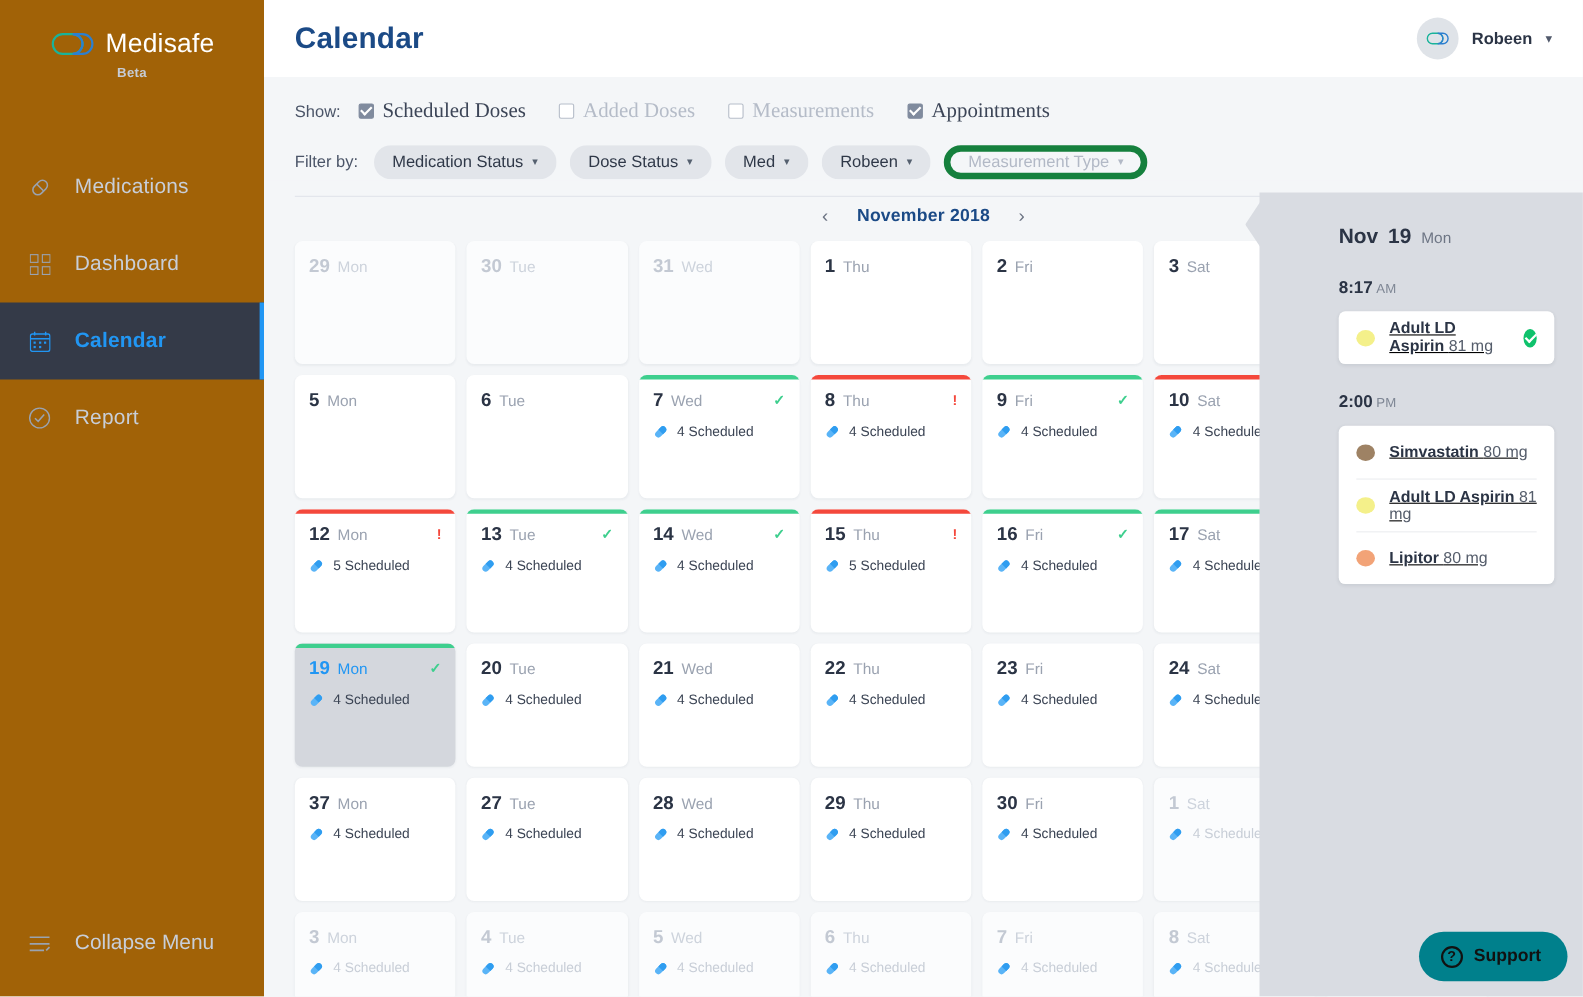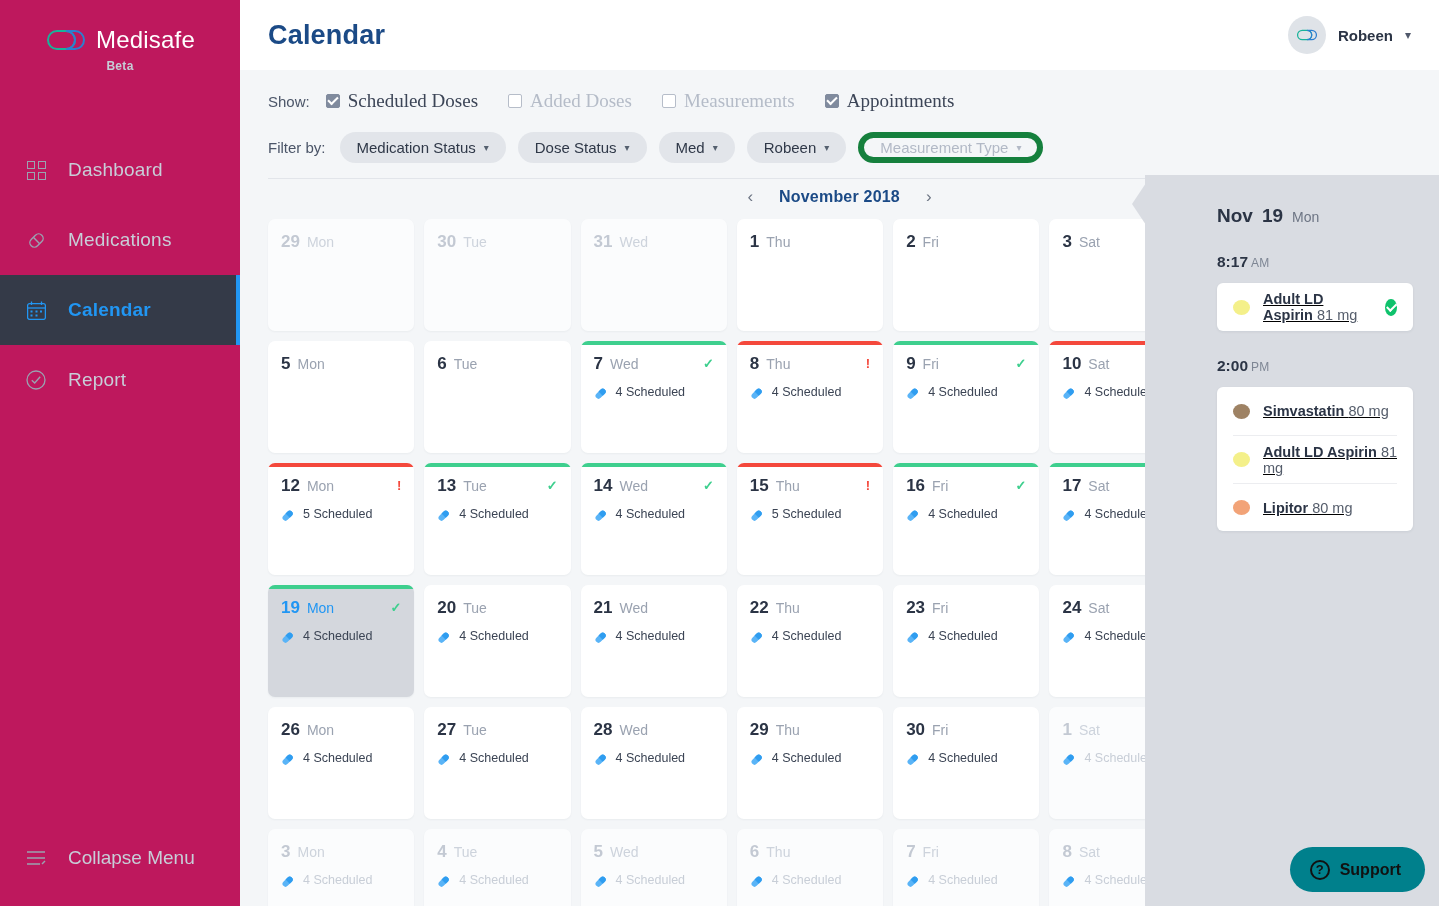--- a/index.html
+++ b/index.html
@@ -6,21 +6,21 @@
   html, body {
     width: 1439px; height: 906px;
     font-family: "Liberation Sans", sans-serif;
     background: #f4f6f8;
     overflow: hidden;
   }
   #app { display: flex; width: 1439px; height: 906px; position: relative; }
 
   
   .sidebar {
-    width: 240px; height: 906px; background: #be185d;
+    width: 240px; height: 906px; background: #a16207;
     flex: 0 0 240px; position: relative; color: #c8ced8;
   }
   .brand { padding-top: 26px; text-align: center; }
   .brand-row { display: flex; align-items: center; justify-content: center; gap: 9px; }
   .brand-logo { width: 42px; height: 22px; }
   .brand-name { font-size: 24px; color: #ffffff; letter-spacing: .2px; }
   .brand-beta { font-size: 12px; font-weight: bold; color: #c6ccd6; margin-top: 5px; letter-spacing: .3px; }
 
   .nav { margin-top: 62px; }
   .nav-item {
@@ -192,40 +192,40 @@
           </svg>
         </span>
         <span class="brand-name">Medisafe</span>
       </div>
       <div class="brand-beta">Beta</div>
     </div>
 
     <nav class="nav">
       <div class="nav-item">
         <span class="nav-icon">
+          <svg width="21" height="21" viewBox="0 0 21 21">
+              <g transform="rotate(-45 10.5 10.5)">
+                <rect x="3" y="6" width="15" height="9" rx="4.5" fill="none" stroke="#9aa3b1" stroke-width="1.4"></rect>
+                <line x1="10.5" y1="6" x2="10.5" y2="15" stroke="#9aa3b1" stroke-width="1.4"></line>
+              </g>
+            </svg>
+        </span>
+        <span class="nav-label">Medications</span>
+      </div>
+
+      <div class="nav-item">
+        <span class="nav-icon">
           <svg width="19" height="19" viewBox="0 0 19 19">
               <rect x="0.5" y="0.5" width="7" height="7" fill="none" stroke="#9aa3b1"></rect>
               <rect x="11.5" y="0.5" width="7" height="7" fill="none" stroke="#9aa3b1"></rect>
               <rect x="0.5" y="11.5" width="7" height="7" fill="none" stroke="#9aa3b1"></rect>
               <rect x="11.5" y="11.5" width="7" height="7" fill="none" stroke="#9aa3b1"></rect>
             </svg>
         </span>
         <span class="nav-label">Dashboard</span>
-      </div>
-
-      <div class="nav-item">
-        <span class="nav-icon">
-          <svg width="21" height="21" viewBox="0 0 21 21">
-              <g transform="rotate(-45 10.5 10.5)">
-                <rect x="3" y="6" width="15" height="9" rx="4.5" fill="none" stroke="#9aa3b1" stroke-width="1.4"></rect>
-                <line x1="10.5" y1="6" x2="10.5" y2="15" stroke="#9aa3b1" stroke-width="1.4"></line>
-              </g>
-            </svg>
-        </span>
-        <span class="nav-label">Medications</span>
       </div>
 
       <div class="nav-item active">
         <span class="nav-icon">
           <svg width="19" height="19" viewBox="0 0 19 19">
               <rect x="0.6" y="2.6" width="17.8" height="15.8" rx="2" fill="none" stroke="#2196f3" stroke-width="1.3"></rect>
               <line x1="0.6" y1="7" x2="18.4" y2="7" stroke="#2196f3" stroke-width="1.3"></line>
               <line x1="4.5" y1="0.5" x2="4.5" y2="4" stroke="#2196f3" stroke-width="1.3"></line>
               <line x1="14.5" y1="0.5" x2="14.5" y2="4" stroke="#2196f3" stroke-width="1.3"></line>
               <rect x="3.5" y="9.5" width="2" height="2" fill="#2196f3"></rect>
@@ -698,21 +698,21 @@
                   <g transform="rotate(-45 7 7)">
                     <rect x="0.6" y="4" width="12.8" height="6.4" rx="3.2" fill="#5ab4f7"></rect>
                     <path d="M7 4 h3.2 a3.2 3.2 0 0 1 0 6.4 H7 Z" fill="#2f9df0"></path>
                   </g>
                 </svg></span>
               <span class="sched-text">4 Scheduled</span>
             </div>
           </div>
           <div class="cell">
             <div class="cell-head">
-              <span class="daynum">26</span>
+              <span class="daynum">37</span>
               <span class="dayname">Mon</span>
             </div>
             <div class="sched">
               <span class="pill-icon"><svg width="13" height="13" viewBox="0 0 14 14">
                   <g transform="rotate(-45 7 7)">
                     <rect x="0.6" y="4" width="12.8" height="6.4" rx="3.2" fill="#5ab4f7"></rect>
                     <path d="M7 4 h3.2 a3.2 3.2 0 0 1 0 6.4 H7 Z" fill="#2f9df0"></path>
                   </g>
                 </svg></span>
               <span class="sched-text">4 Scheduled</span>

